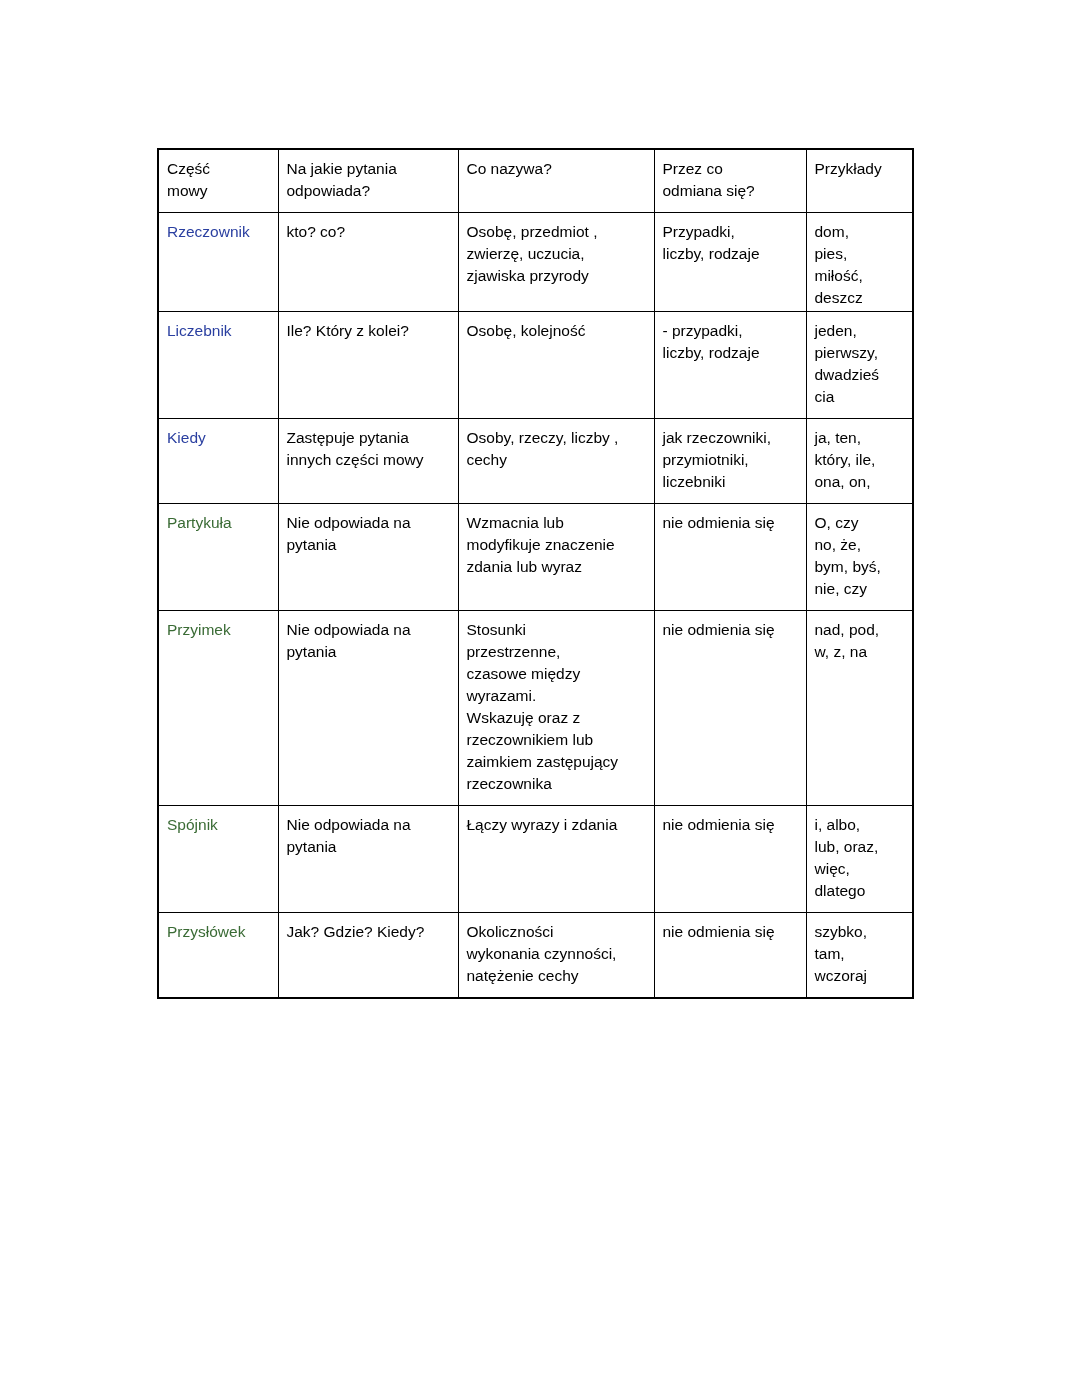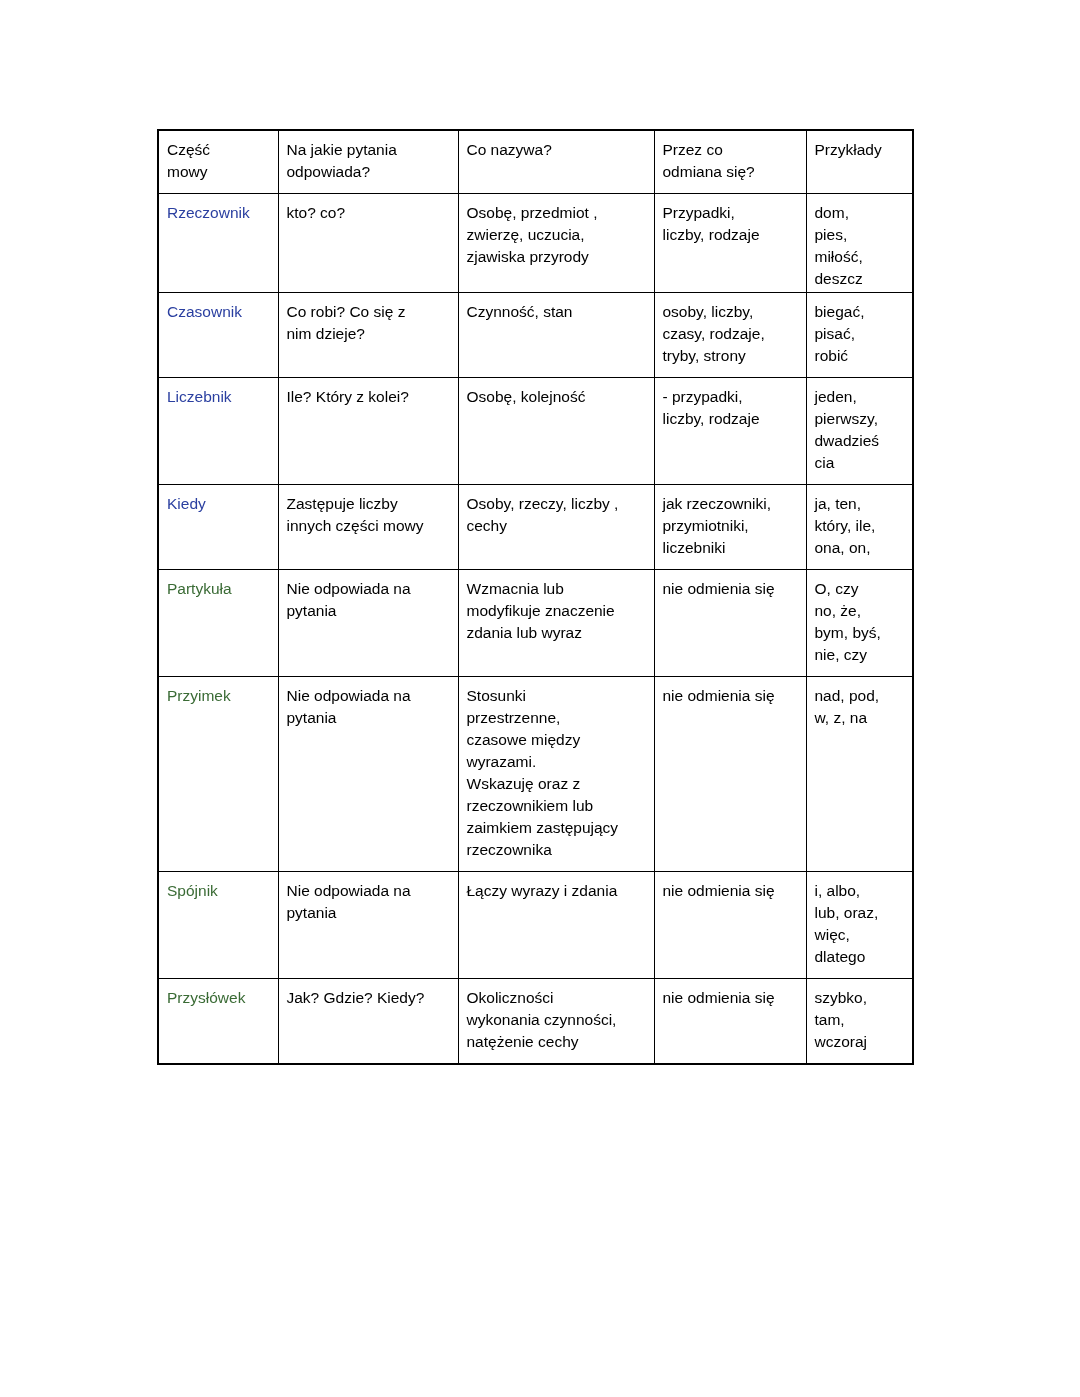--- a/index.html
+++ b/index.html
@@ -15,21 +15,21 @@
   }
   .page {
     position: relative;
     width: 1080px;
     height: 1397px;
     background: #ffffff;
   }
   .table-wrap {
     position: absolute;
     left: 157px;
-    top: 129px;
+    top: 148px;
     width: 702px;
   }
   table.pos-table {
     border-collapse: collapse;
     table-layout: fixed;
     width: 755px;
     border: 2px solid #000000;
   }
   table.pos-table td {
     border: 1px solid #000000;
@@ -97,48 +97,36 @@
 zjawiska przyrody</td>
           <td class="cell">Przypadki,
 liczby, rodzaje</td>
           <td class="cell">dom,
 pies,
 miłość,
 deszcz</td>
         </tr>
 
 
-        <tr>
-          <td class="pos-name name-blue">Czasownik</td>
-          <td class="cell">Co robi? Co się z
-nim dzieje?</td>
-          <td class="cell">Czynność, stan</td>
-          <td class="cell">osoby, liczby,
-czasy, rodzaje,
-tryby, strony</td>
-          <td class="cell">biegać,
-pisać,
-robić</td>
-        </tr>
 
         <tr>
           <td class="pos-name name-blue">Liczebnik</td>
           <td class="cell">Ile? Który z kolei?</td>
           <td class="cell">Osobę, kolejność</td>
           <td class="cell">- przypadki,
 liczby, rodzaje</td>
           <td class="cell">jeden,
 pierwszy,
 dwadzieś
 cia</td>
         </tr>
 
         <tr>
           <td class="pos-name name-blue">Kiedy</td>
-          <td class="cell">Zastępuje liczby
+          <td class="cell">Zastępuje pytania
 innych części mowy</td>
           <td class="cell">Osoby, rzeczy, liczby ,
 cechy</td>
           <td class="cell">jak rzeczowniki,
 przymiotniki,
 liczebniki</td>
           <td class="cell">ja, ten,
 który, ile,
 ona, on,</td>
         </tr>

